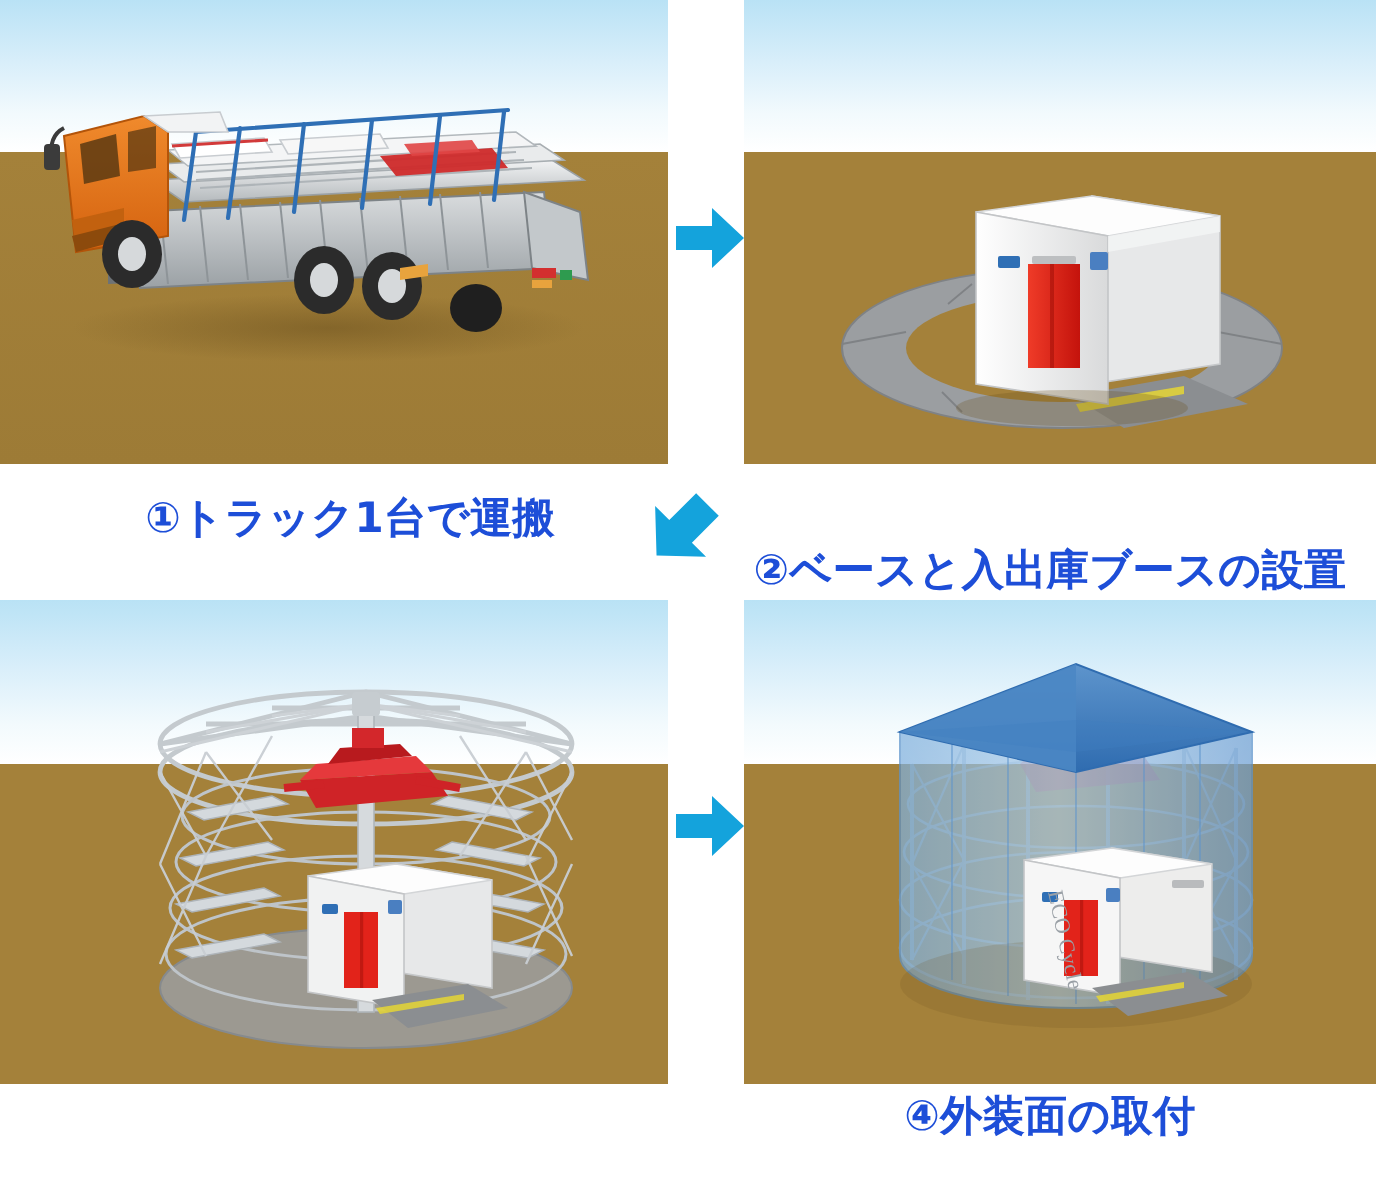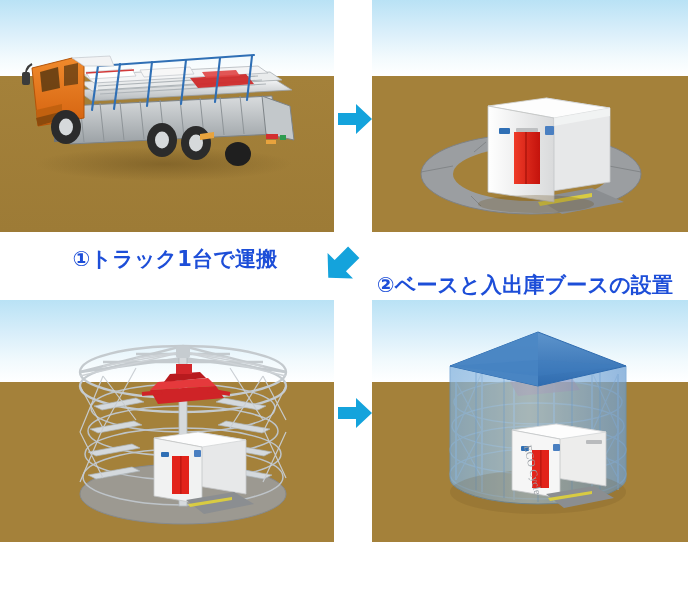--- a/index.html
+++ b/index.html
@@ -409,20 +409,21 @@
           <rect x="172" y="120" width="16" height="4" rx="1" fill="#b9bbbd"></rect>
 
           <text x="110" y="126" fill="#9aa0a6" font-size="11" font-family="Liberation Serif, serif" transform="rotate(78 110 126)">ECO Cycle</text>
 
           <path d="M132 174 L180 166 L200 178 L150 188 Z" fill="#8b8e91"></path>
           <path d="M134 178 L178 171 L178 174 L136 181 Z" fill="#e0d23a" opacity=".9"></path>
         </g>
       </svg>
     </div>
 
+    <div class="caption" style="top:254px;">④外装面の取付</div>
   </div>
 </div>
 
 <div class="arrow" style="left:336px;top:102px;">
   <svg width="38" height="34" viewBox="0 0 38 34">
     <path d="M2 11 H20 V2 L36 17 L20 32 V23 H2 Z" fill="#14a3dc"></path>
   </svg>
 </div>
 
 <div class="arrow" style="left:320px;top:244px;">

